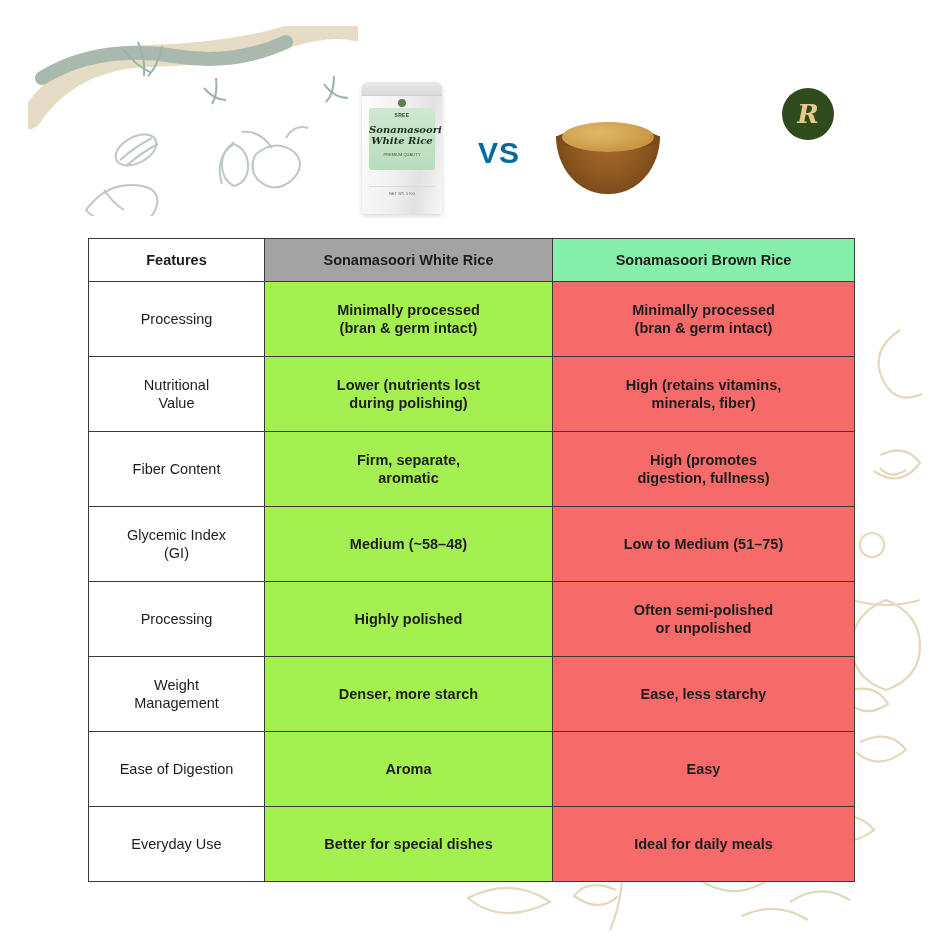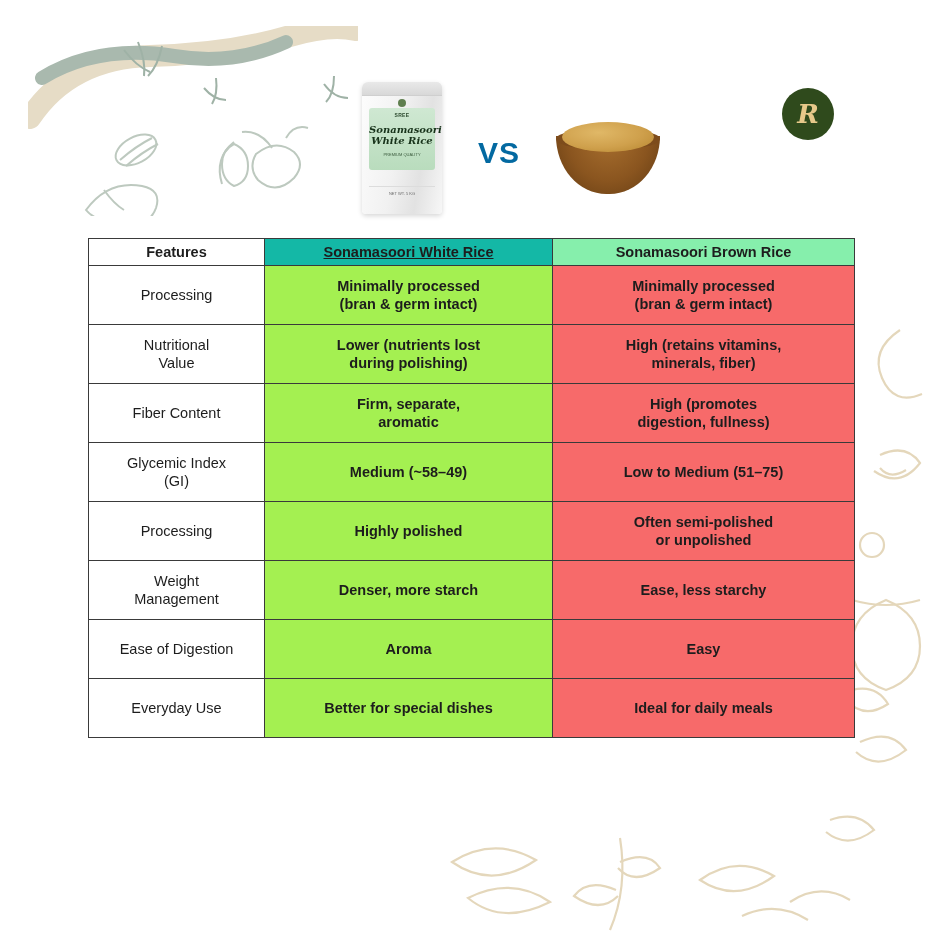--- a/index.html
+++ b/index.html
@@ -185,36 +185,36 @@
   table.compare {
     border-collapse: collapse;
     width: 766px;
     background: #ffffff;
     table-layout: fixed;
   }
   table.compare td, table.compare th {
     border: 1px solid #3a3a3a;
     text-align: center;
     vertical-align: middle;
-    padding: 4px 6px;
+    padding: 12px 6px;
     font-size: 14.5px;
     line-height: 18px;
     color: #1d1d1d;
   }
   .col-feature { width: 176px; }
   .col-white   { width: 288px; }
   .col-brown   { width: 302px; }
 
   thead th {
     font-size: 16px;
     font-weight: bold;
     padding: 11px 6px;
   }
   th.h-feature { background: #ffffff; color: #111111; }
-  th.h-white   { background: #14b8a6; color: #14340a; text-decoration: underline; }
+  th.h-white   { background: #a3a3a3; color: #14340a; }
   th.h-brown   { background: #86efac; color: #4d0d0d; }
 
   td.c-feature { background: #ffffff; color: #1b1b1b; }
   td.c-white   { background: #a4f051; color: #132f08; font-weight: bold; }
   td.c-brown   { background: #f76a6a; color: #4a0d0d; font-weight: bold; }
 
   tbody tr td { height: 50px; }
 </style>
 </head>
 <body>
@@ -323,21 +323,21 @@
           <td class="c-white">Lower (nutrients lost<br>during polishing)</td>
           <td class="c-brown">High (retains vitamins,<br>minerals, fiber)</td>
         </tr>
         <tr>
           <td class="c-feature">Fiber Content</td>
           <td class="c-white">Firm, separate,<br>aromatic</td>
           <td class="c-brown">High (promotes<br>digestion, fullness)</td>
         </tr>
         <tr>
           <td class="c-feature">Glycemic Index<br>(GI)</td>
-          <td class="c-white">Medium (~58–49)</td>
+          <td class="c-white">Medium (~58–48)</td>
           <td class="c-brown">Low to Medium (51–75)</td>
         </tr>
         <tr>
           <td class="c-feature">Processing</td>
           <td class="c-white">Highly polished</td>
           <td class="c-brown">Often semi-polished<br>or unpolished</td>
         </tr>
         <tr>
           <td class="c-feature">Weight<br>Management</td>
           <td class="c-white">Denser, more starch</td>

